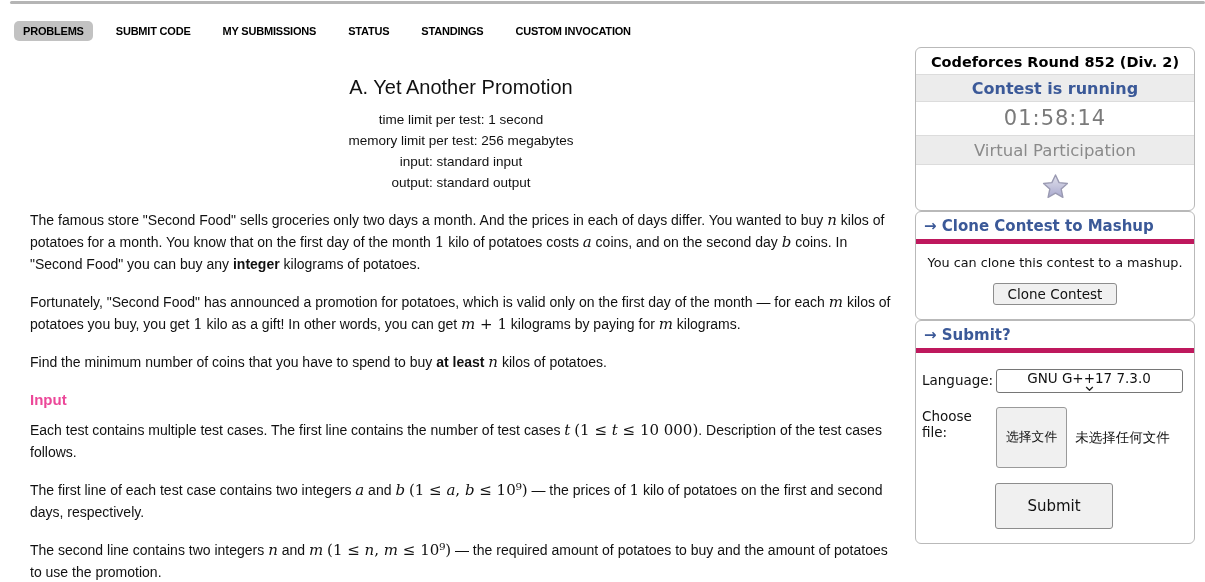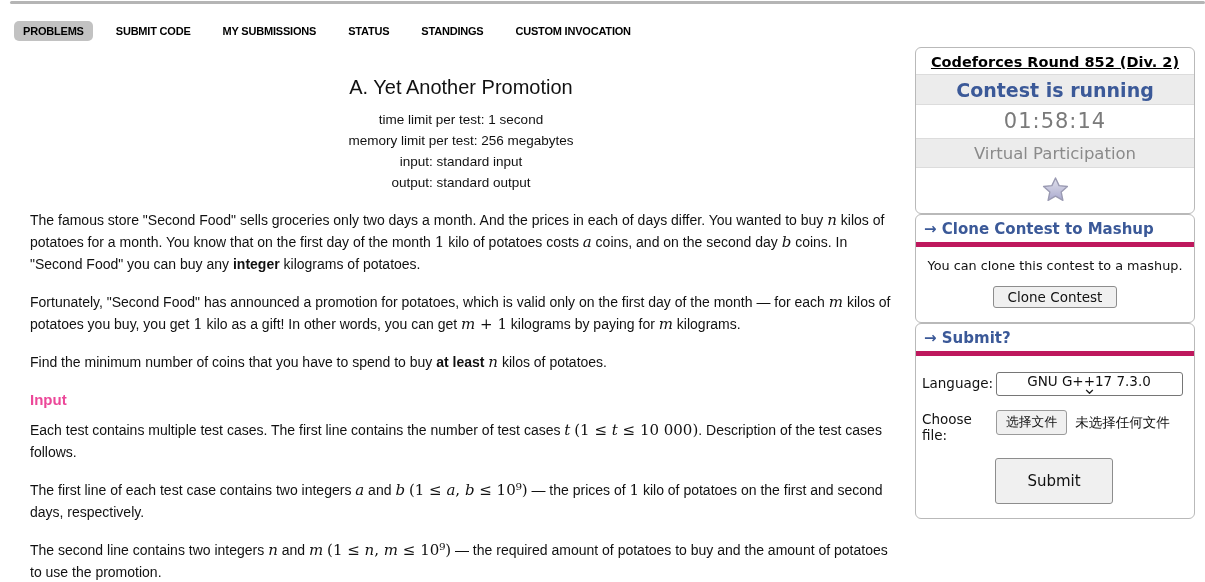--- a/index.html
+++ b/index.html
@@ -31,22 +31,22 @@
   .sec-title + .para { margin-top:11px; }
 
   
   .sidebar { position:absolute; left:915px; top:47px; width:280px;
     font-family:"DejaVu Sans","Liberation Sans",sans-serif; }
   .box { border:1px solid #b9b9b9; border-radius:6px; background:#fff; overflow:hidden; }
   .box + .box { margin-top:0; }
   .rtable-row { text-align:center; border-bottom:1px solid #dcdcdc; }
   .rtable-row:last-child { border-bottom:none; }
   .row-title { padding:4px 2px 3px; }
-  .contest-link { font-size:14.5px; font-weight:bold; color:#000; text-decoration:underline; cursor:pointer; }
-  .row-status { background:#ececec; padding:4px 0 3px; font-size:19px; font-weight:bold; color:#3b5998; }
+  .contest-link { font-size:14.5px; font-weight:bold; color:#000; cursor:pointer; }
+  .row-status { background:#ececec; padding:4px 0 3px; font-size:16px; font-weight:bold; color:#3b5998; }
   .row-timer { padding:4px 0 5px; font-size:21px; color:#7a7a7a; letter-spacing:1px; }
   .row-mode { background:#ececec; padding:5px 8px 4px; font-size:16.5px; color:#8a8a8a; }
   .row-star { padding:8px 0 7px; }
   .row-star svg { display:inline-block; cursor:pointer; }
 
   .box-header { padding:5px 8px 4px; font-size:15px; font-weight:bold; color:#3b5998;
     border-bottom:5px solid #be185d; }
   .clone-box { margin-top:19px; }
   .clone-body { padding:11px 6px 8px; text-align:center; }
   .clone-text { font-size:12.8px; color:#111; }
@@ -56,21 +56,21 @@
 
   .submit-box { margin-top:28px; }
   .submit-body { padding:16px 8px 14px 6px; }
   .form-row { display:flex; align-items:flex-start; }
   .form-label { width:74px; flex:0 0 74px; font-size:13.5px; color:#111; padding-top:3px; line-height:16px; }
   .select { width:187px; height:24px; border:1px solid #767676; border-radius:3px; background:#fff;
     display:flex; align-items:center; justify-content:space-between; padding:0 8px 0 7px;
     font-size:13.5px; color:#111; cursor:pointer;flex-direction:column; }
   .file-row { margin-top:12px; }
   .file-widget { display:flex; align-items:center; gap:8px; padding-top:2px; }
-  .file-btn { font-size:12.8px; padding:3px 9px; border-color:#9a9a9a; border-radius:3px; }
+  .file-btn { font-size:12.8px; padding:21px 9px; border-color:#9a9a9a; border-radius:3px; }
   .file-status { font-size:13.5px; color:#111; white-space:nowrap; }
   .submit-row { text-align:center; margin-top:15px; }
   .submit-btn { font-size:15px; padding:13px 31px; }
 </style>
 </head>
 <body>
 
 <div class="top-line"></div>
 
 <div class="tabs">

